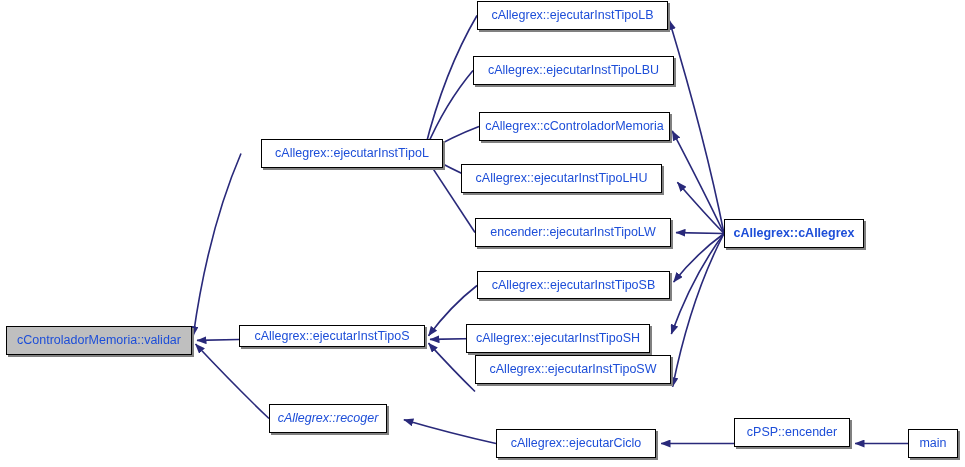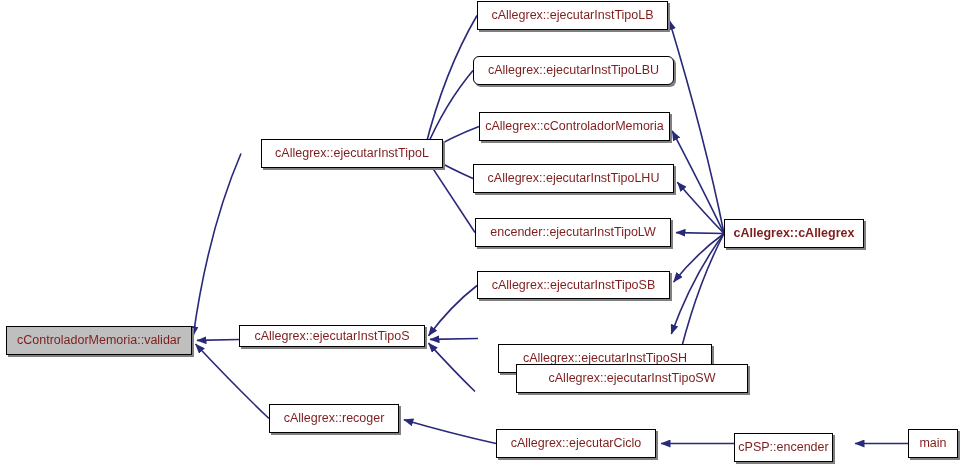--- a/index.html
+++ b/index.html
@@ -1,21 +1,21 @@
 <!DOCTYPE html>
 <html><head>
 <meta charset="utf-8">
 <style>
   html,body{margin:0;padding:0;background:#ffffff;}
   body{font-family:"Liberation Sans","DejaVu Sans",sans-serif;}
   #canvas{position:relative;width:965px;height:467px;background:#ffffff;overflow:hidden;}
   svg#edges{position:absolute;left:0;top:0;width:965px;height:467px;}
   .node{position:absolute;box-sizing:border-box;background:#ffffff;border:1px solid #000000;
         box-shadow:2px 2px 0 0 #808080;display:flex;align-items:center;justify-content:center;
-        font-size:12.5px;color:#7f1d1d;white-space:nowrap;letter-spacing:0px;}
+        font-size:12.5px;color:#1d4ed8;white-space:nowrap;letter-spacing:0px;}
   .node.highlight{background:#bfbfbf;align-items:center;}
   .node span{display:block;line-height:1;}
 </style>
 </head>
 <body>
 
 <div id="canvas">
   <svg id="edges" viewBox="0 0 965 467" xmlns="http://www.w3.org/2000/svg">
     <defs>
       <marker id="arrow" markerWidth="10" markerHeight="8" refX="9.5" refY="4" orient="auto" markerUnits="userSpaceOnUse">
@@ -49,53 +49,53 @@
   <div id="node-layer">
       <div class="node highlight" style="left: 6px; top: 326px; width: 186px; height: 29px;">
         <span>cControladorMemoria::validar</span>
       </div>
       <div class="node" style="left: 241px; top: 139px; width: 182px; height: 29px; margin-left: 20px;">
         <span>cAllegrex::ejecutarInstTipoL</span>
       </div>
       <div class="node" style="left: 239px; top: 325px; width: 186px; height: 22px;">
         <span>cAllegrex::ejecutarInstTipoS</span>
       </div>
-      <div class="node" style="left: 269px; top: 404px; width: 130px; height: 29px;">
+      <div class="node" style="left: 269px; top: 404px; width: 118px; height: 29px; font-style: italic;">
         <span>cAllegrex::recoger</span>
       </div>
       <div class="node" style="left: 477px; top: 1px; width: 191px; height: 29px;">
         <span>cAllegrex::ejecutarInstTipoLB</span>
       </div>
-      <div class="node" style="left: 473px; top: 56px; width: 201px; height: 29px; border-radius: 6px;">
+      <div class="node" style="left: 473px; top: 56px; width: 201px; height: 29px;">
         <span>cAllegrex::ejecutarInstTipoLBU</span>
       </div>
       <div class="node" style="left: 479px; top: 112px; width: 191px; height: 29px;">
         <span>cAllegrex::cControladorMemoria</span>
       </div>
-      <div class="node" style="left: 473px; top: 164px; width: 201px; height: 29px; text-align: center;">
+      <div class="node" style="left: 461px; top: 164px; width: 201px; height: 29px; text-align: center;">
         <span>cAllegrex::ejecutarInstTipoLHU</span>
       </div>
       <div class="node" style="left: 475px; top: 218px; width: 196px; height: 29px;">
         <span>encender::ejecutarInstTipoLW</span>
       </div>
       <div class="node" style="left: 477px; top: 271px; width: 193px; height: 28px;">
         <span>cAllegrex::ejecutarInstTipoSB</span>
       </div>
-      <div class="node" style="left: 498px; top: 324px; width: 214px; height: 29px; margin-top: 20px;">
+      <div class="node" style="left: 466px; top: 324px; width: 184px; height: 29px;">
         <span>cAllegrex::ejecutarInstTipoSH</span>
       </div>
-      <div class="node" style="left: 475px; top: 364px; width: 232px; height: 29px; margin-left: 41px;">
+      <div class="node" style="left: 475px; top: 355px; width: 196px; height: 29px;">
         <span>cAllegrex::ejecutarInstTipoSW</span>
       </div>
       <div class="node" style="left: 724px; top: 219px; width: 140px; height: 29px; font-weight: bold;">
         <span>cAllegrex::cAllegrex</span>
       </div>
       <div class="node" style="left: 496px; top: 429px; width: 160px; height: 29px;">
         <span>cAllegrex::ejecutarCiclo</span>
       </div>
-      <div class="node" style="left: 734px; top: 433px; width: 99px; height: 29px;">
+      <div class="node" style="left: 734px; top: 418px; width: 116px; height: 29px;">
         <span>cPSP::encender</span>
       </div>
       <div class="node" style="left: 908px; top: 429px; width: 50px; height: 29px;">
         <span>main</span>
       </div>
     </div>
 </div>
 
 </body></html>

